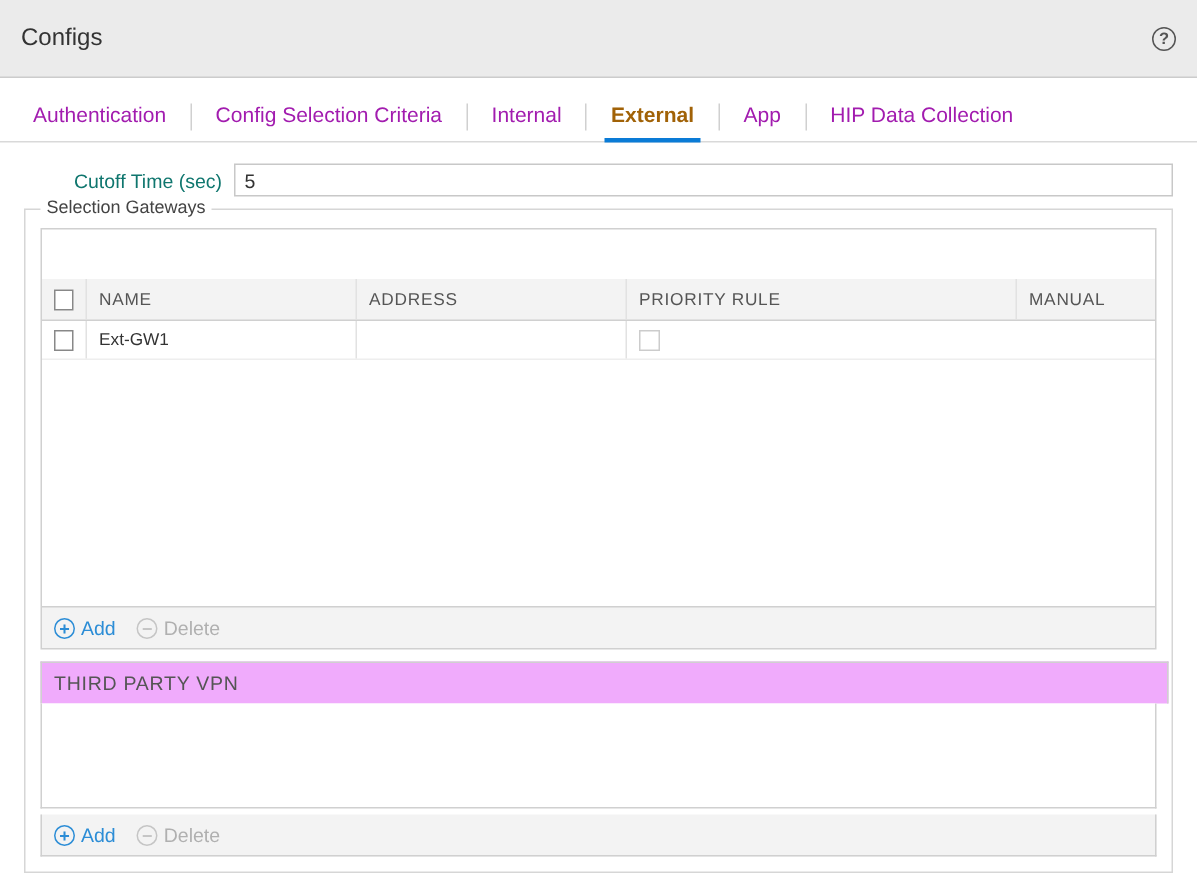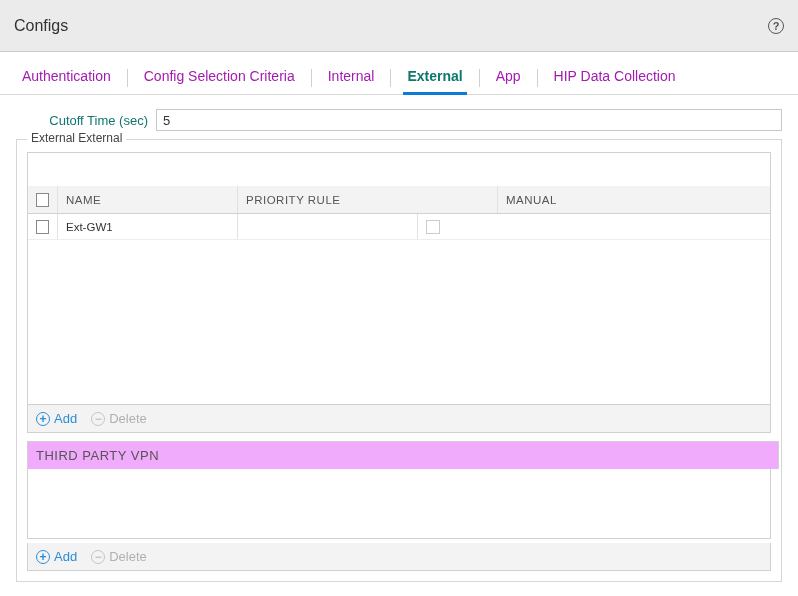--- a/index.html
+++ b/index.html
@@ -32,21 +32,21 @@
     display: flex; align-items: center;
     padding: 10px 18px 0 18px; gap: 0;
     border-bottom: 1px solid #d9d9d9;
   }
   .tab {
     padding: 6px 4px 10px 4px;
     color: #a21caf; cursor: pointer;
     font-size: 14px;
     position: relative;
   }
-  .tab.active { color: #0f766e; font-weight: 600; }
+  .tab.active { color: #a16207; font-weight: 600; }
   .tab.active::after {
     content:"";
     position:absolute; left:0; right:0; bottom:-1px;
     height:3px; background:#0a7bd6;
   }
   .tab-divider {
     width:1px; height:18px; background:#d0d0d0;
     margin: 0 12px;
   }
   .body-pad { padding: 10px 10px 10px 10px; }
@@ -175,28 +175,29 @@
   <div class="tab">HIP Data Collection</div>
 </div>
 
 <div class="body-pad">
   <div class="field-row">
     <div class="field-label">Cutoff Time (sec)</div>
     <input class="text-input" value="5" style="">
   </div>
 
   <div class="group">
-    <div class="group-legend">External External</div>
+    <div class="group-legend">Selection Gateways</div>
 
     <div class="grid-box">
       <div class="grid-header">
         <div class="gh-cell col-check">
           <span class="checkbox"></span>
         </div>
         <div class="gh-cell col-name">NAME</div>
+        <div class="gh-cell col-address">ADDRESS</div>
         <div class="gh-cell col-priority">PRIORITY RULE</div>
         <div class="gh-cell col-manual">MANUAL</div>
       </div>
       <div class="grid-body">
         <div class="grid-row">
           <div class="gr-cell col-check">
             <span class="checkbox"></span>
           </div>
           <div class="gr-cell col-name">Ext-GW1</div>
           <div class="gr-cell col-address"></div>

